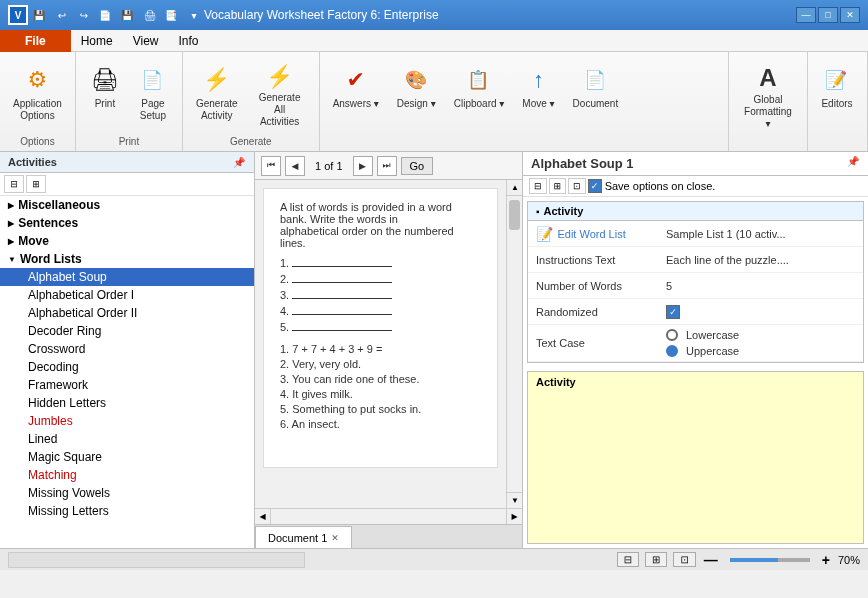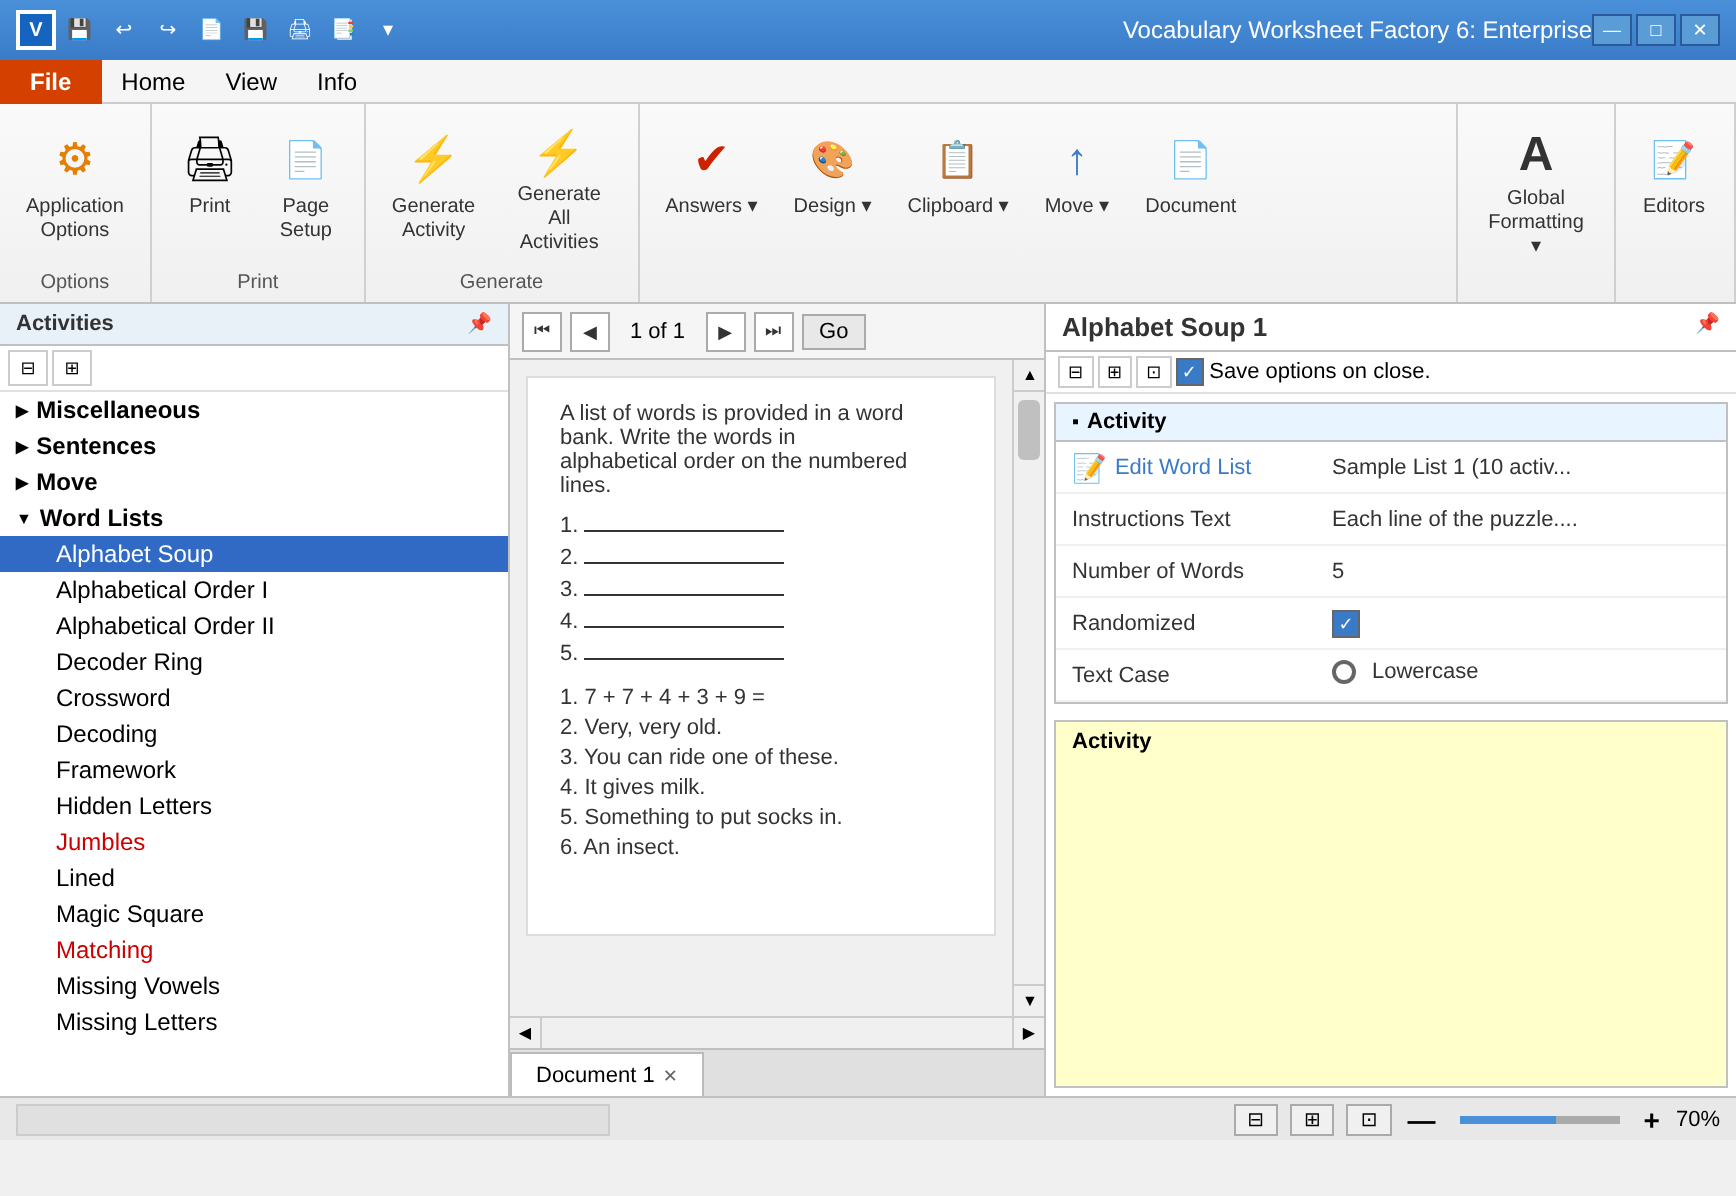--- a/index.html
+++ b/index.html
@@ -2,29 +2,29 @@
 <html><head>
   <meta charset="utf-8">
   <style>
     * { box-sizing: border-box; margin: 0; padding: 0; }
     body { font-family: 'Segoe UI', Tahoma, Geneva, Verdana, sans-serif; font-size: 12px; background: #f0f0f0; overflow: hidden; width: 868px; height: 598px; }
 
     
     .title-bar { height: 30px; background: linear-gradient(to bottom, #4a90d9, #3a7bc8); display: flex; align-items: center; justify-content: space-between; padding: 0 8px; }
     .title-bar-left { display: flex; align-items: center; gap: 4px; }
     .title-bar-logo { width: 20px; height: 20px; background: #1565c0; border: 2px solid #fff; display: flex; align-items: center; justify-content: center; color: #fff; font-weight: bold; font-size: 10px; }
-    .title-bar-title { color: #fff; font-size: 12px; flex: 1; text-align: right; }
+    .title-bar-title { color: #fff; font-size: 12px; flex: 1; text-align: left; }
     .quick-access { display: flex; align-items: center; gap: 2px; }
     .qa-btn { width: 20px; height: 20px; color: #fff; display: flex; align-items: center; justify-content: center; font-size: 10px; cursor: pointer; }
     .window-controls { display: flex; gap: 2px; }
     .win-btn { width: 20px; height: 16px; background: #5a9cd6; border: 1px solid #2a5a9a; display: flex; align-items: center; justify-content: center; font-size: 9px; color: #fff; cursor: pointer; }
 
     
     .menu-bar { height: 22px; background: #f5f5f5; display: flex; align-items: center; border-bottom: 1px solid #ccc; }
-    .menu-file { background: #d44000; color: #fff; padding: 2px 15px; height: 22px; display: flex; align-items: center; cursor: pointer; font-weight: bold; }
+    .menu-file { background: #d44000; color: #fff; padding: 2px 25px; height: 22px; display: flex; align-items: center; cursor: pointer; font-weight: bold; }
     .menu-item { padding: 2px 10px; cursor: pointer; height: 22px; display: flex; align-items: center; }
 
     
     .ribbon { height: 100px; background: linear-gradient(to bottom, #fafafa, #f0f0f0); border-bottom: 1px solid #c0c0c0; display: flex; }
     .ribbon-group { display: flex; flex-direction: column; align-items: flex-start; border-right: 1px solid #d0d0d0; padding: 4px 6px 2px; position: relative; }
     .ribbon-group-label { position: absolute; bottom: 4px; left: 0; right: 0; text-align: center; font-size: 10px; color: #555; }
     .ribbon-buttons { display: flex; gap: 2px; height: 78px; align-items: center; }
     .ribbon-btn { display: flex; flex-direction: column; align-items: center; justify-content: flex-start; padding: 4px 6px; cursor: pointer; border: 1px solid transparent; border-radius: 2px; min-width: 40px; height: 72px; }
     .ribbon-btn-icon { width: 32px; height: 32px; display: flex; align-items: center; justify-content: center; font-size: 22px; }
     .ribbon-btn-label { font-size: 10px; text-align: center; color: #333; margin-top: 2px; line-height: 1.2; max-width: 52px; }
@@ -389,20 +389,24 @@
           <div class="checkbox-checked">✓</div>
         </div>
       </div>
       <div class="props-row">
         <div class="props-label">Text Case</div>
         <div class="props-value">
           <div style="display:flex;align-items:center;gap:4px;margin-bottom:4px;">
             <span class="radio-btn"></span>
             <span>Lowercase</span>
           </div>
+          <div style="display:flex;align-items:center;gap:4px;">
+            <span class="radio-btn radio-checked"></span>
+            <span>Uppercase</span>
+          </div>
         </div>
       </div>
     </div>
 
     <div class="props-activity">
       <div>Activity</div>
     </div>
   </div>
 
 </div>

